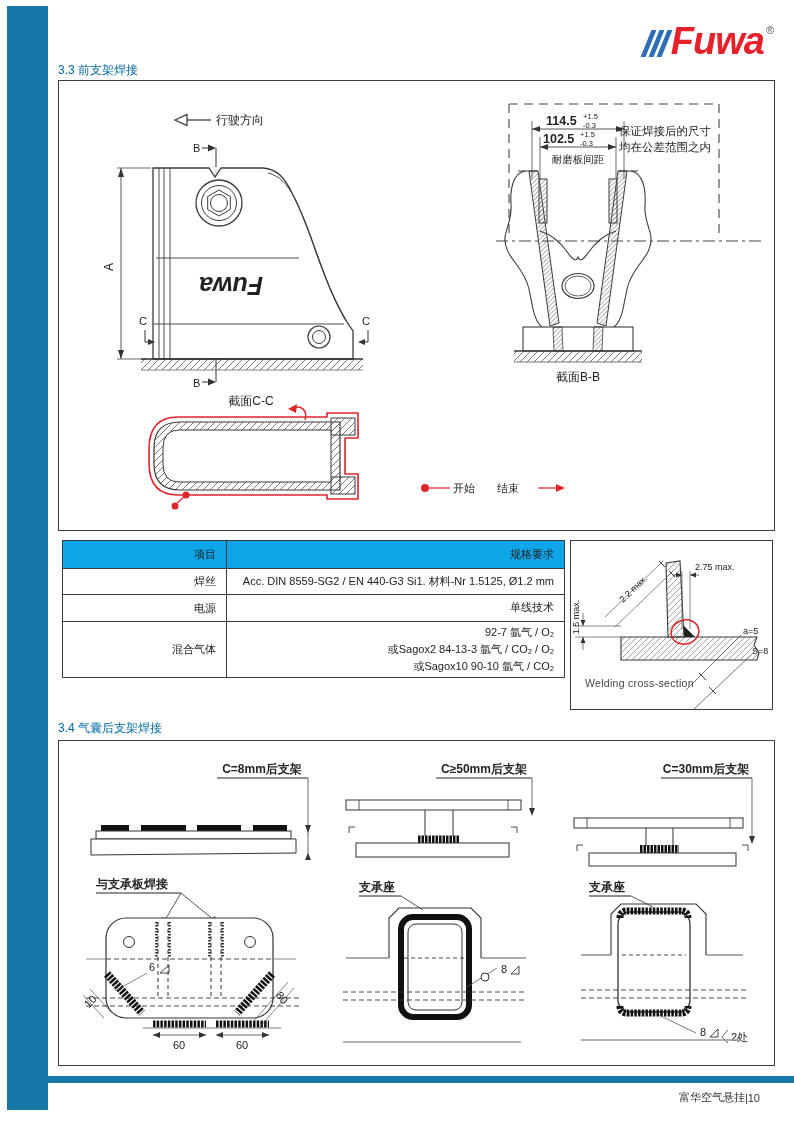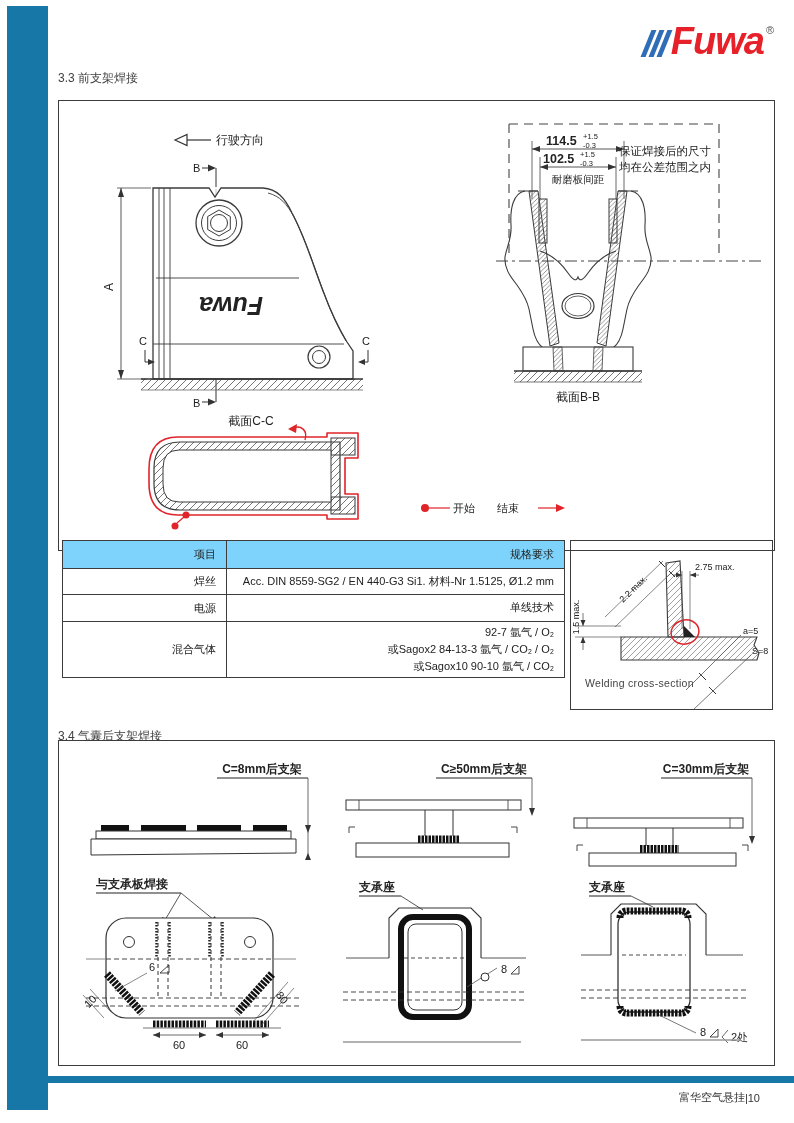--- a/index.html
+++ b/index.html
@@ -4,26 +4,26 @@
 <style>
   html,body{margin:0;padding:0;background:#fff;}
   .page{position:relative;width:794px;height:1123px;background:#fff;overflow:hidden;
         font-family:"Liberation Sans","DejaVu Sans",sans-serif;color:#222;text-align:right;}
   .leftbar{position:absolute;left:7px;top:6px;width:41px;height:1104px;background:#1778a8;}
   .logo{position:absolute;top:22px;right:20px;display:flex;align-items:flex-start;}
   .logo .slashes{display:flex;gap:3px;margin-top:8px;margin-right:4px;}
   .logo .slash{width:5px;height:27px;background:#2f6eb6;transform:skewX(-22deg);}
   .logo .word{font-size:38px;font-weight:bold;font-style:italic;color:#e62129;letter-spacing:-1px;line-height:1;}
   .logo .reg{font-size:11px;color:#555;margin-left:2px;margin-top:2px;}
-  .heading{position:absolute;left:58px;font-size:12px;color:#404040;margin-top:8px;}
+  .heading{position:absolute;left:58px;font-size:12px;color:#0369a1;}
   .box{position:absolute;border:1.2px solid #3c3c3c;background:#fff;}
   .spec-table{position:absolute;left:62px;top:540px;width:503px;border-collapse:collapse;table-layout:fixed;}
   .spec-table td{border:1px solid #3c3c3c;font-size:11px;padding:2px 10px;vertical-align:middle;color:#222;}
   .spec-table .c1{width:118px;}
-  .spec-table .hdr td{background:#7dd3fc;padding-left:35px;}
+  .spec-table .hdr td{background:#0ea5e9;padding-left:35px;}
   .cellines div{line-height:1.55;}
   .weldbox{position:absolute;left:570px;top:540px;width:201px;height:168px;border:1.2px solid #3c3c3c;}
   .footerbar{position:absolute;left:40px;top:1076px;width:754px;height:7px;background:#1778a8;}
   .footertext{position:absolute;top:1090px;right:34px;font-size:11px;color:#333;display:flex;align-items:center;}
   svg text{fill:#222;}
   .dimtxt{font-size:11px;}
   .cad{letter-spacing:.3px;fill:#444;}
 </style>
 </head>
 <body>
@@ -37,21 +37,21 @@
       <div class="slash"></div>
         <div class="slash"></div>
         <div class="slash"></div>
     </div>
     <span class="word">Fuwa</span>
     <span class="reg">®</span>
   </div>
 
   <div class="heading" style="top:62px;">3.3 前支架焊接</div>
 
-  <div class="box" style="left:58px;top:80px;width:715px;height:449px;margin-top:20px;">
+  <div class="box" style="left:58px;top:80px;width:715px;height:449px;">
   <svg width="715" height="447" viewBox="0 0 715 447">
     <defs>
       <pattern id="h1" patternUnits="userSpaceOnUse" width="7" height="7">
         <path d="M0,7 L7,0" stroke="#555" stroke-width="0.8"></path>
       </pattern>
       <pattern id="h2" patternUnits="userSpaceOnUse" width="4.5" height="4.5">
         <path d="M0,4.5 L4.5,0" stroke="#666" stroke-width="0.7"></path>
       </pattern>
     </defs>
 

